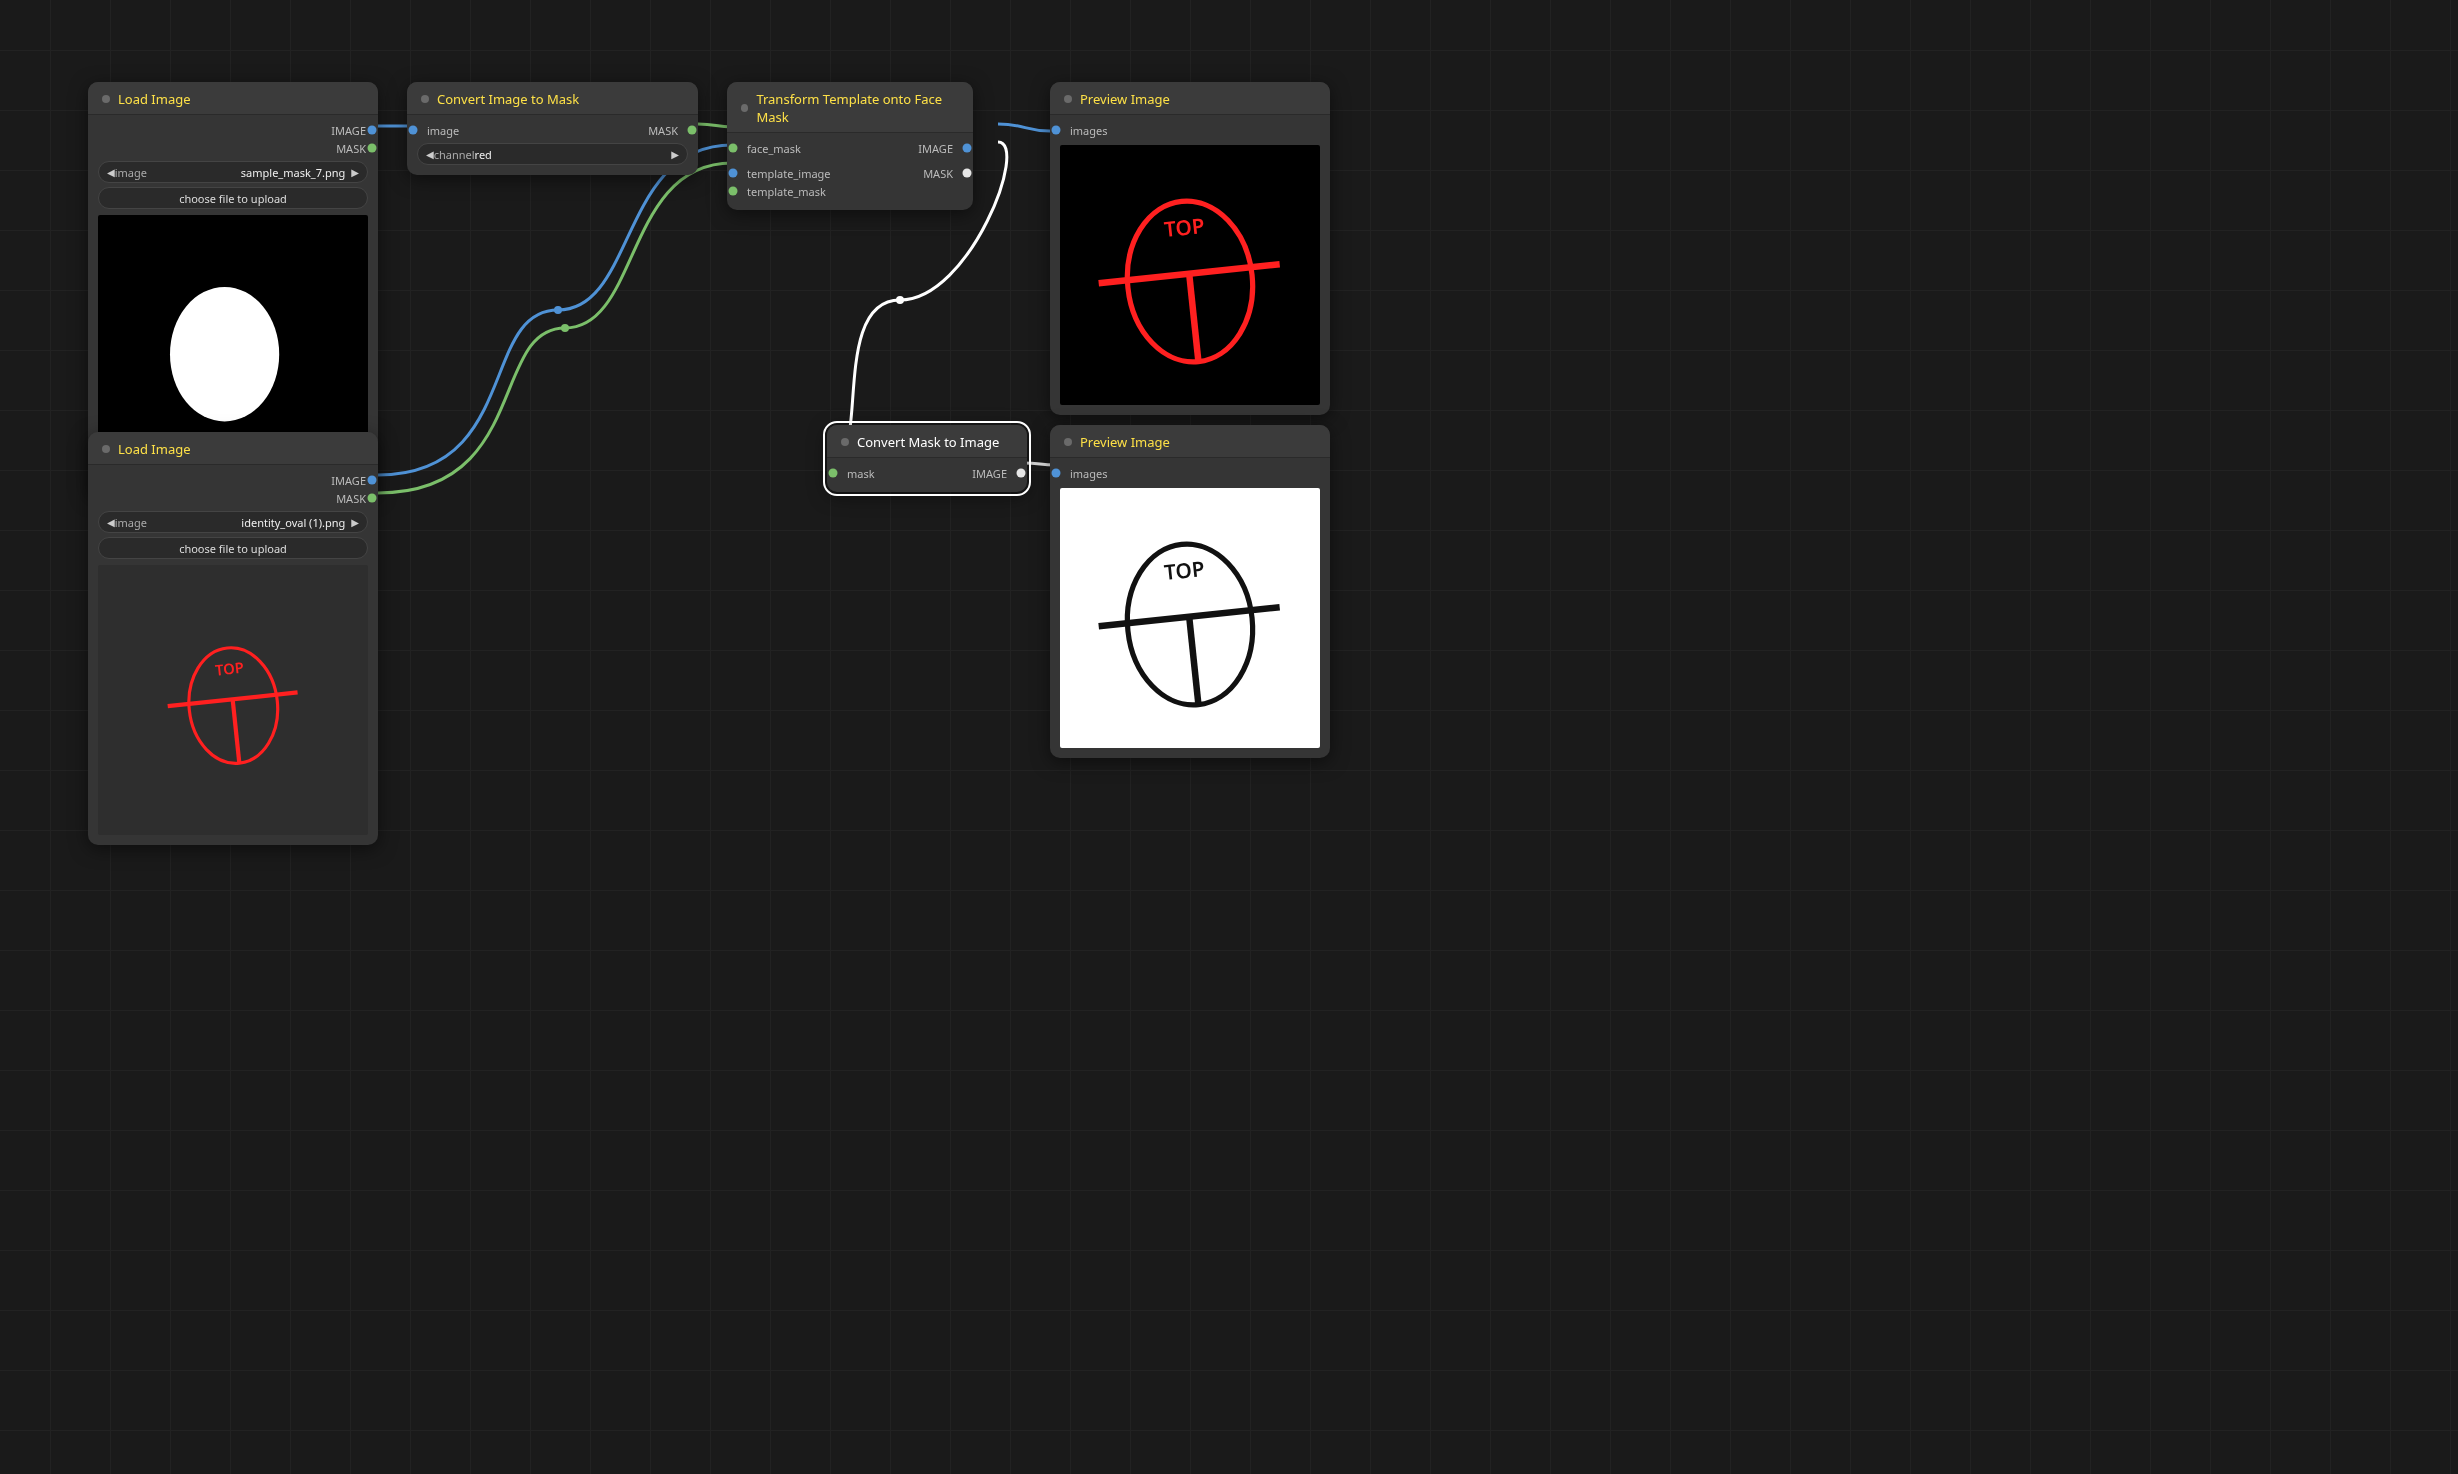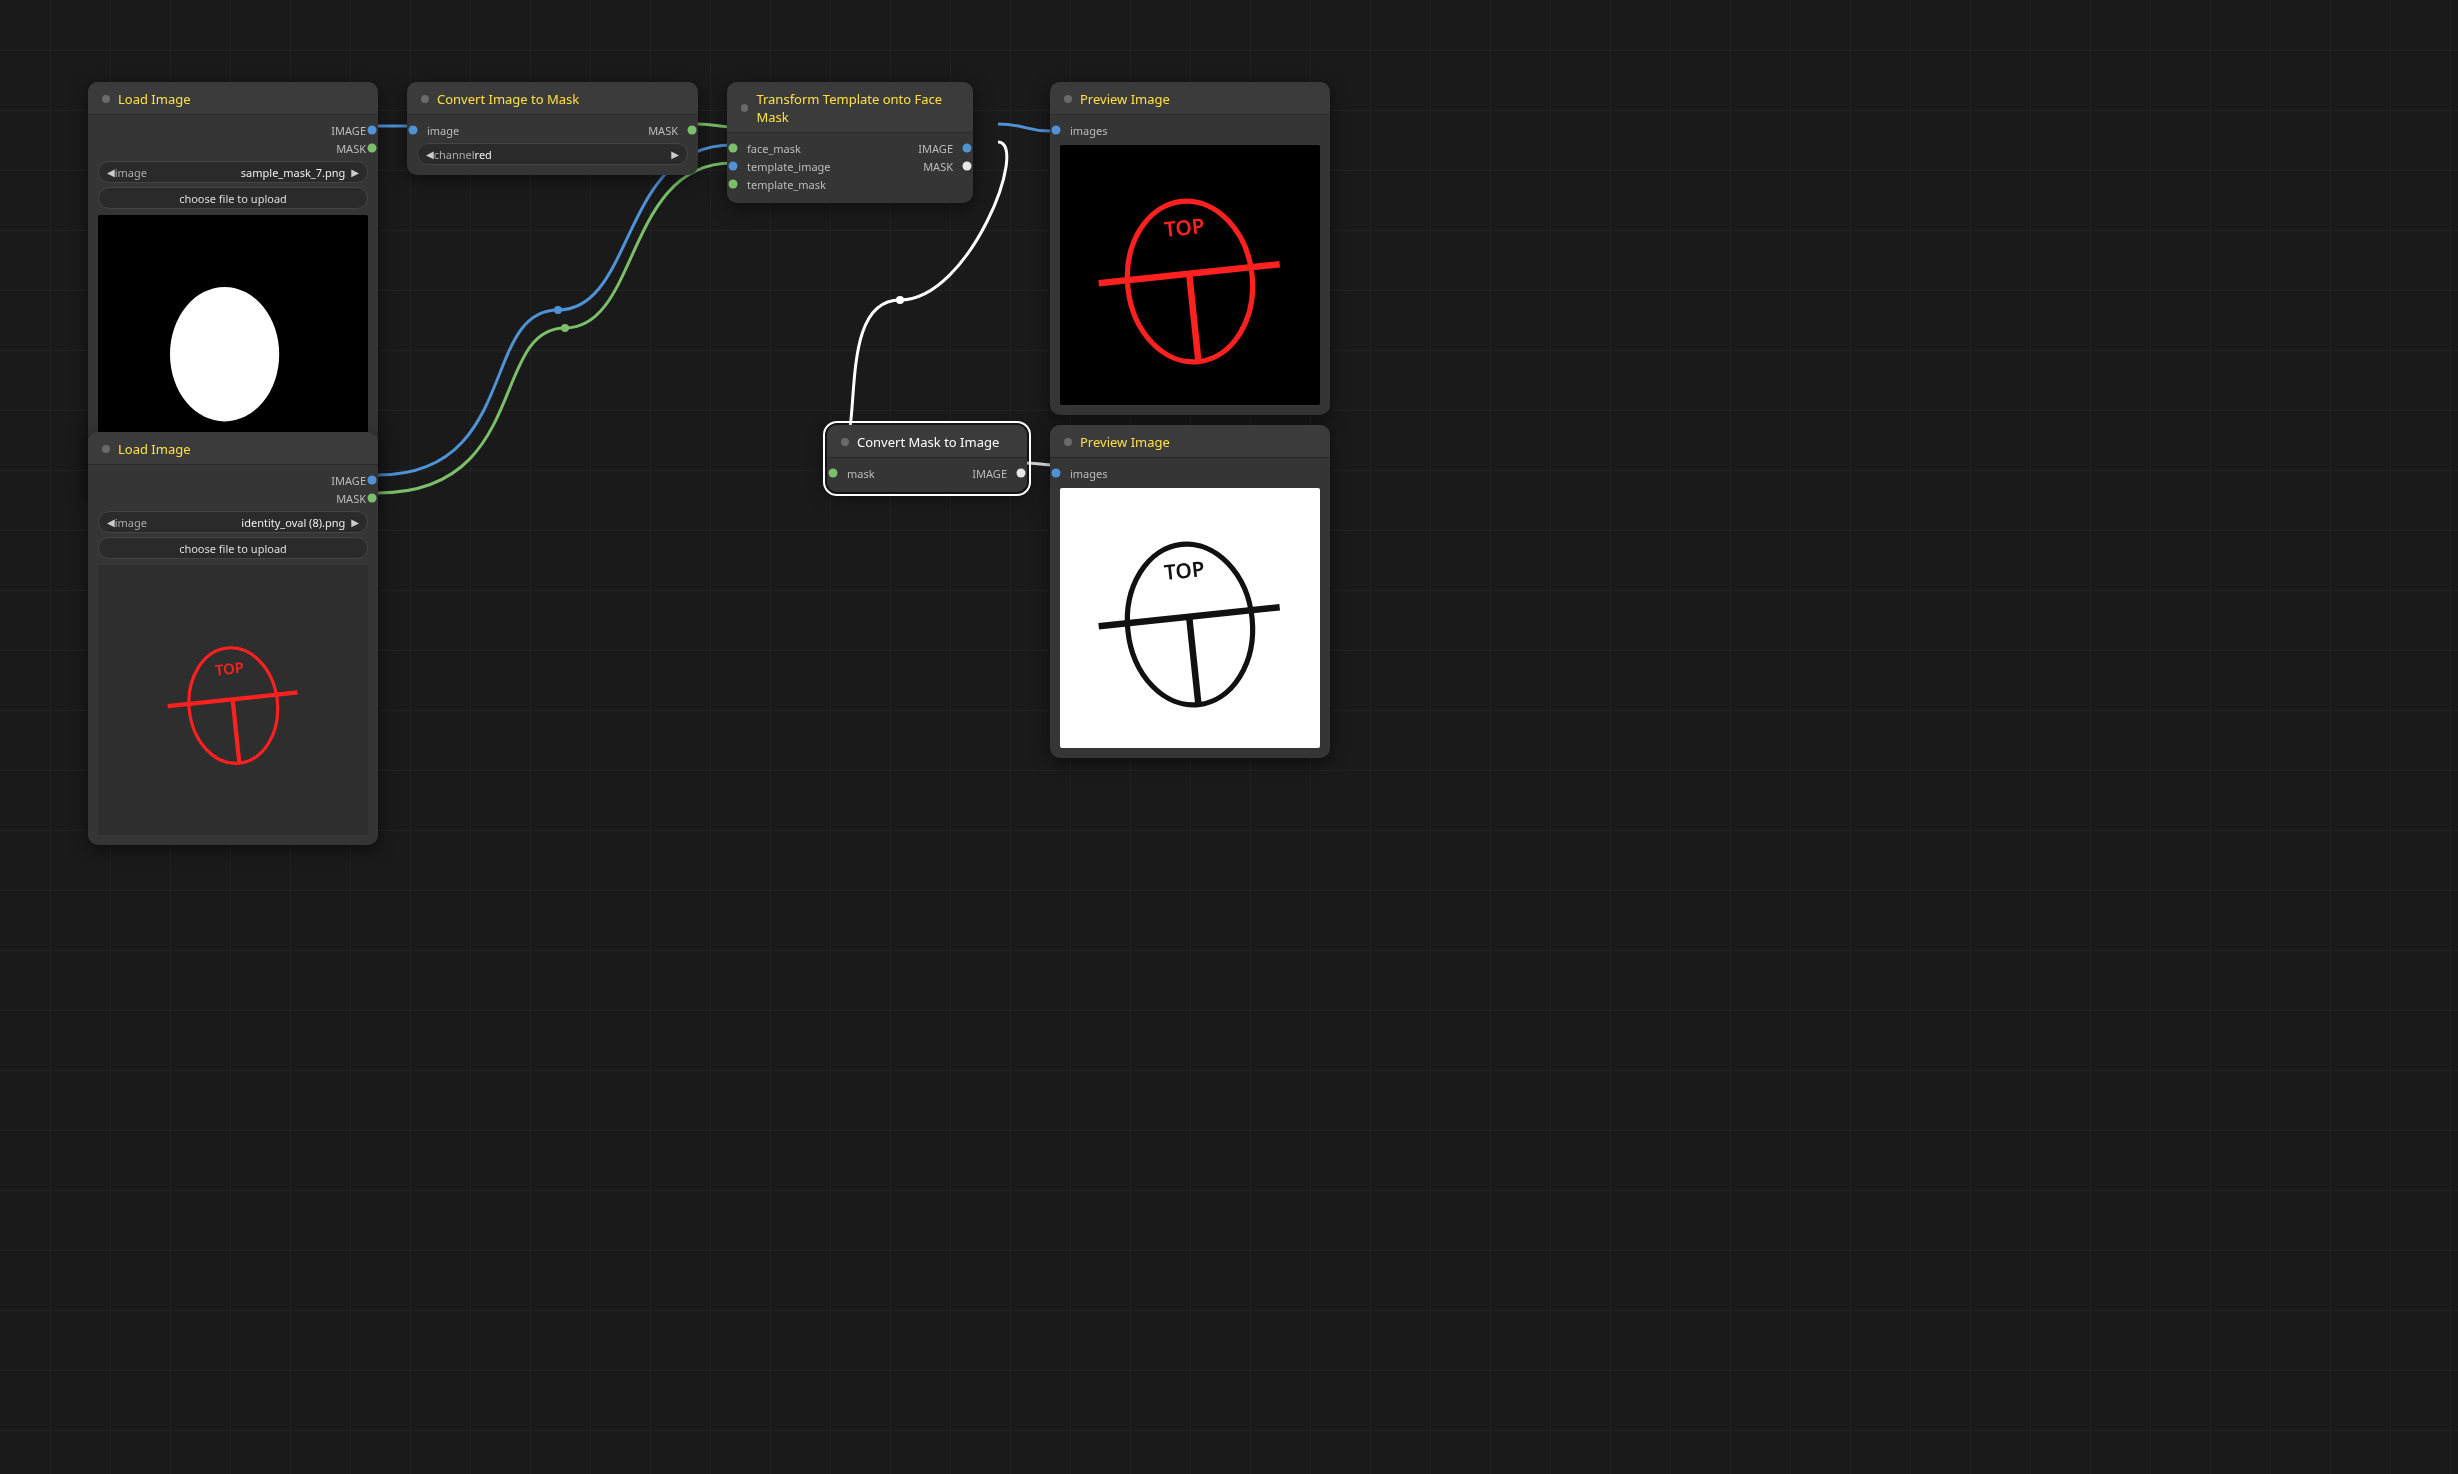--- a/index.html
+++ b/index.html
@@ -191,21 +191,21 @@
       <div style="position:relative; height:18px;">
         <span class="port in mask" style="top:9px;"></span>
         <div class="row-left" style="position:absolute; left:8px; top:0;">
           <span>face_mask</span>
         </div>
         <span class="port out image" style="top:9px;"></span>
         <div class="row-right" style="position:absolute; right:8px; top:0;">
           <span>IMAGE</span>
         </div>
       </div>
-      <div style="position:relative; height:18px;">
+      <div style="position:relative; height:18px;margin-top:7px;">
         <span class="port in image" style="top:9px;"></span>
         <div class="row-left" style="position:absolute; left:8px; top:0;">
           <span>template_image</span>
         </div>
         <span class="port out white" style="top:9px;"></span>
         <div class="row-right" style="position:absolute; right:8px; top:0;">
           <span>MASK</span>
         </div>
       </div>
       <div style="position:relative; height:18px;">
@@ -252,21 +252,21 @@
         <span>IMAGE</span>
         <span class="port out image" style="top:9px;"></span>
       </div>
       <div class="row-right" style="position:relative;">
         <span>MASK</span>
         <span class="port out mask" style="top:9px;"></span>
       </div>
       <div class="widget">
         <span class="arrow">◀</span>
         <span class="label">image</span>
-        <span class="value" style="flex:1; text-align:right; padding-right:6px;">identity_oval (8).png</span>
+        <span class="value" style="flex:1; text-align:right; padding-right:6px;">identity_oval (1).png</span>
         <span class="arrow">▶</span>
       </div>
       <div class="widget button">
         <span>choose file to upload</span>
       </div>
       <div class="thumb" style="background:#2e2e2e;">
         <svg viewBox="0 0 200 200" width="78%" height="78%">
           <g transform="translate(100 105) rotate(-6)">
             <ellipse cx="0" cy="0" rx="42" ry="55" fill="none" stroke="#ff2020" stroke-width="3"></ellipse>
             <line x1="-62" y1="-6" x2="62" y2="-6" stroke="#ff2020" stroke-width="4"></line>

